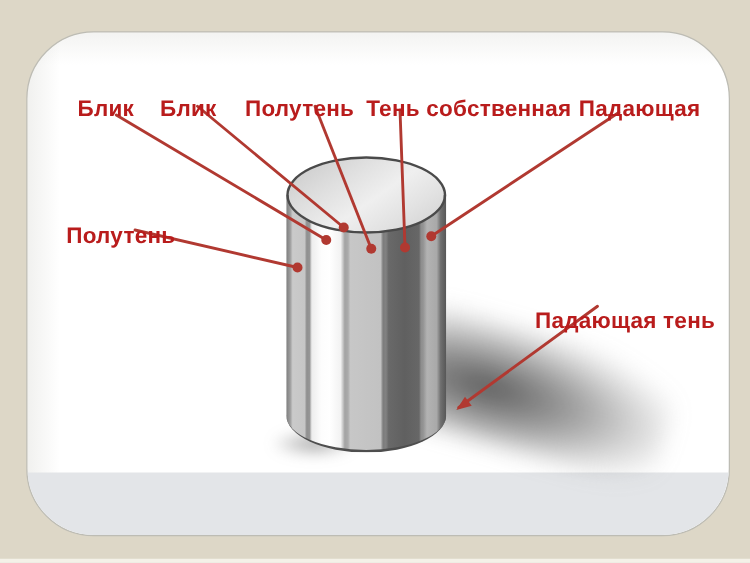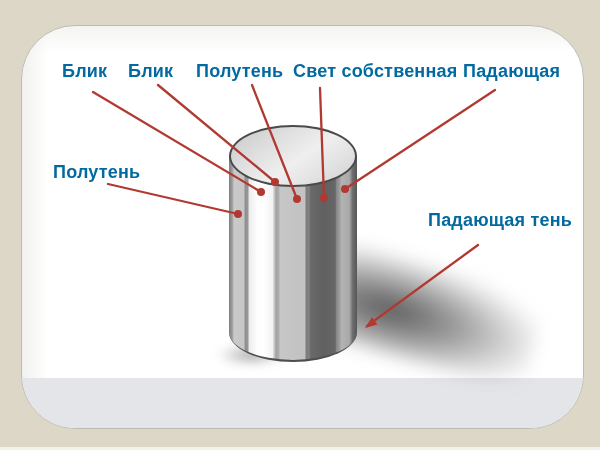--- a/index.html
+++ b/index.html
@@ -62,30 +62,30 @@
     filter:blur(9px);
   }
   .base-shadow{
     position:absolute;left:216px;top:344px;width:70px;height:22px;
     background:radial-gradient(ellipse at center, rgba(90,90,90,0.55) 0%, rgba(120,120,120,0.0) 70%);
     filter:blur(5px);
   }
   
   .arrow-layer{position:absolute;left:0;top:0;width:600px;height:450px;pointer-events:none;}
   .label{
-    position:absolute;color:#0369a1;font-weight:bold;font-size:18px;
-    letter-spacing:0.2px;white-space:nowrap;
+    position:absolute;color:#b91c1c;font-weight:bold;font-size:18px;
+    letter-spacing:0.2px;white-space:nowrap;margin-top:16px;
   }
   .lbl-blik{left:62px;top:61px;}
   .lbl-svet{left:128px;top:61px;}
   .lbl-polutem-top{left:196px;top:61px;}
   .lbl-ten{left:293px;top:61px;}
   .lbl-refleks{left:463px;top:61px;}
   .lbl-polutem-left{left:53px;top:162px;}
-  .lbl-padayushchaya{left:428px;top:210px;}
+  .lbl-padayushchaya{left:428px;top:230px;}
 </style>
 </head>
 <body>
 
 <div class="card">
   <div class="card-bottom-strip"></div>
 </div>
 
 <div class="cast-shadow"></div>
 <div class="base-shadow"></div>
@@ -110,18 +110,18 @@
     <line x1="108" y1="184" x2="238" y2="214"></line>
     <circle cx="238" cy="214" r="4" stroke="none"></circle>
     <line x1="478" y1="245" x2="367" y2="326"></line>
     <polygon stroke="none" points="365,328 372,317.3 377.4,324.5"></polygon>
   </g>
 </svg>
 
 <div class="label lbl-blik">Блик</div>
 <div class="label lbl-svet">Блик</div>
 <div class="label lbl-polutem-top">Полутень</div>
-<div class="label lbl-ten">Свет собственная</div>
+<div class="label lbl-ten">Тень собственная</div>
 <div class="label lbl-refleks">Падающая</div>
 <div class="label lbl-polutem-left">Полутень</div>
 <div class="label lbl-padayushchaya">Падающая тень</div>
 
 <div class="bottom-edge-strip"></div>
 
 </body></html>

